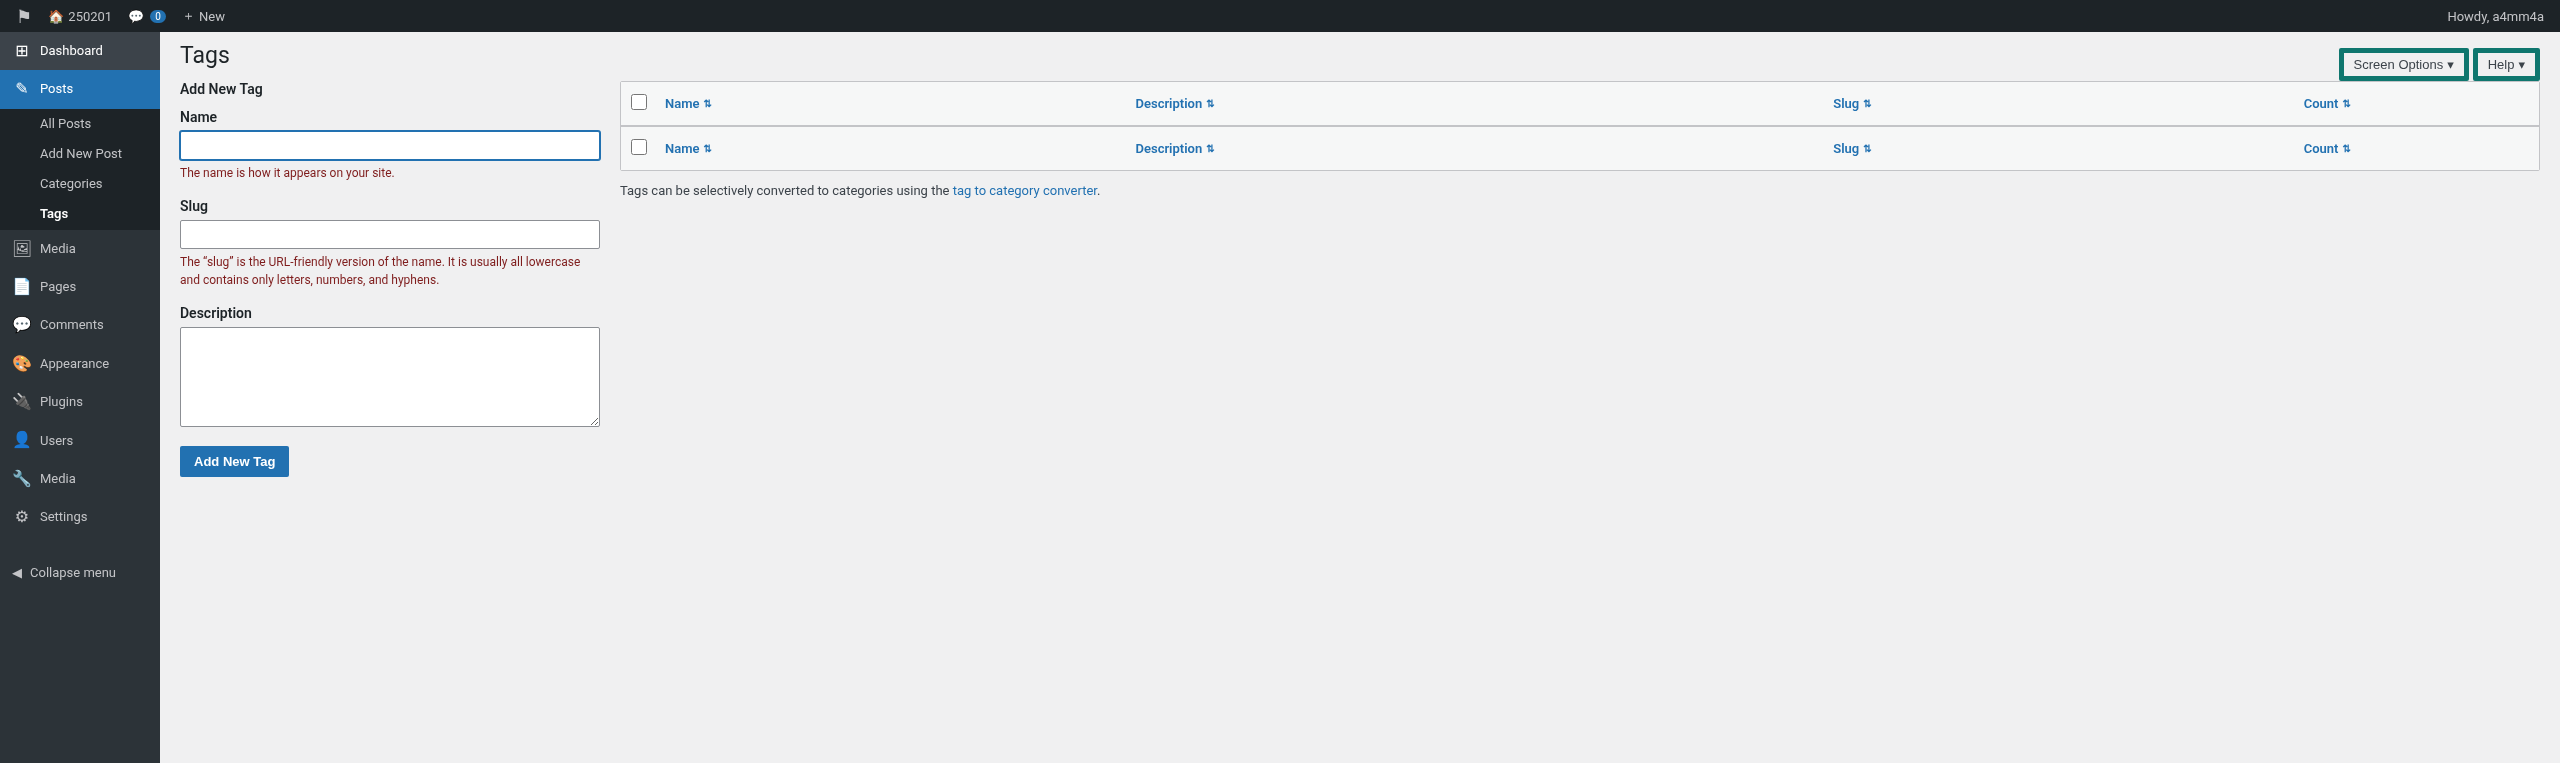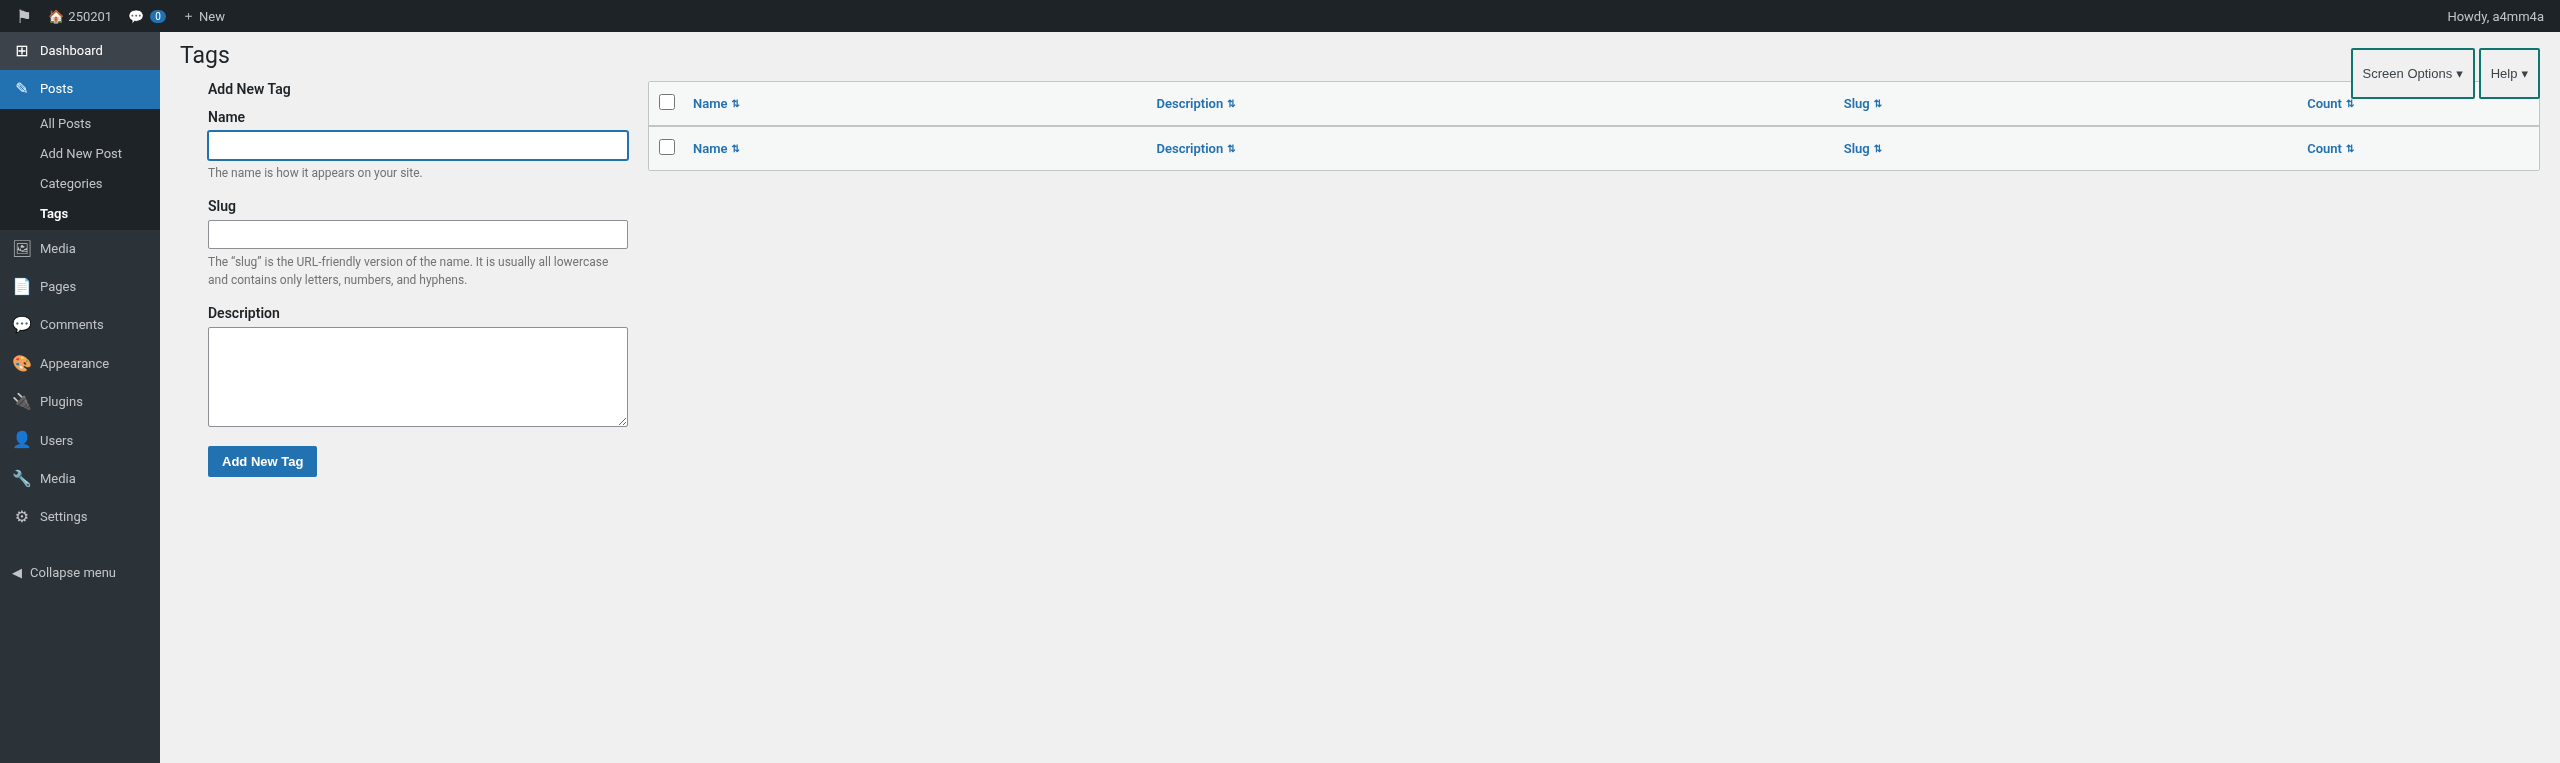--- a/index.html
+++ b/index.html
@@ -104,38 +104,38 @@
       position: fixed;
       top: 40px;
       right: 0;
       padding: 8px 20px;
       display: flex;
       gap: 4px;
       z-index: 100;
     }
     .screen-options-btn, .help-btn {
       background: #f0f0f1;
-      border: 2px solid #0f766e;
+      border: 5px solid #0f766e;
       color: #3c434a;
-      padding: 16px 10px;
+      padding: 4px 10px;
       cursor: pointer;
       font-size: 13px;
       border-radius: 2px;
       display: flex; align-items: center; gap: 4px;
     }
 
     
     .content-area {
       display: flex;
       gap: 20px;
       margin-top: 8px;
     }
 
     
-    .tag-form { width: 420px; flex-shrink: 0; margin-left: 28px; }
+    .tag-form { width: 420px; flex-shrink: 0; }
     .form-field { margin-bottom: 16px; }
     .form-field label {
       display: block;
       font-weight: 600;
       margin-bottom: 6px;
       font-size: 14px;
       color: #1d2327;
     }
     .form-field input[type="text"] {
       width: 100%;
@@ -154,21 +154,21 @@
       border: 1px solid #8c8f94;
       border-radius: 2px;
       font-size: 13px;
       color: #3c434a;
       background: #fff;
       resize: vertical;
       outline: none;
     }
     .form-help {
       font-size: 12px;
-      color: #737373;
+      color: #7f1d1d;
       margin-top: 4px;
       line-height: 1.5;
     }
     .submit-btn {
       background: #2271b1;
       color: #fff;
       border: none;
       padding: 8px 14px;
       font-size: 13px;
       border-radius: 2px;
@@ -405,18 +405,21 @@
                 <span>Slug</span>
                 <span class="sort-arrows">⇅</span>
               </div>
               <div class="col-count col-header">
                 <span>Count</span>
                 <span class="sort-arrows">⇅</span>
               </div>
             </div>
           </div>
 
+          <p class="converter-note">
+            <span>Tags can be selectively converted to categories using the </span><a href="#">tag to category converter</a><span>.</span>
+          </p>
         </div>
 
       </div>
     </div>
   </div>
 </div>
 
 </body></html>

